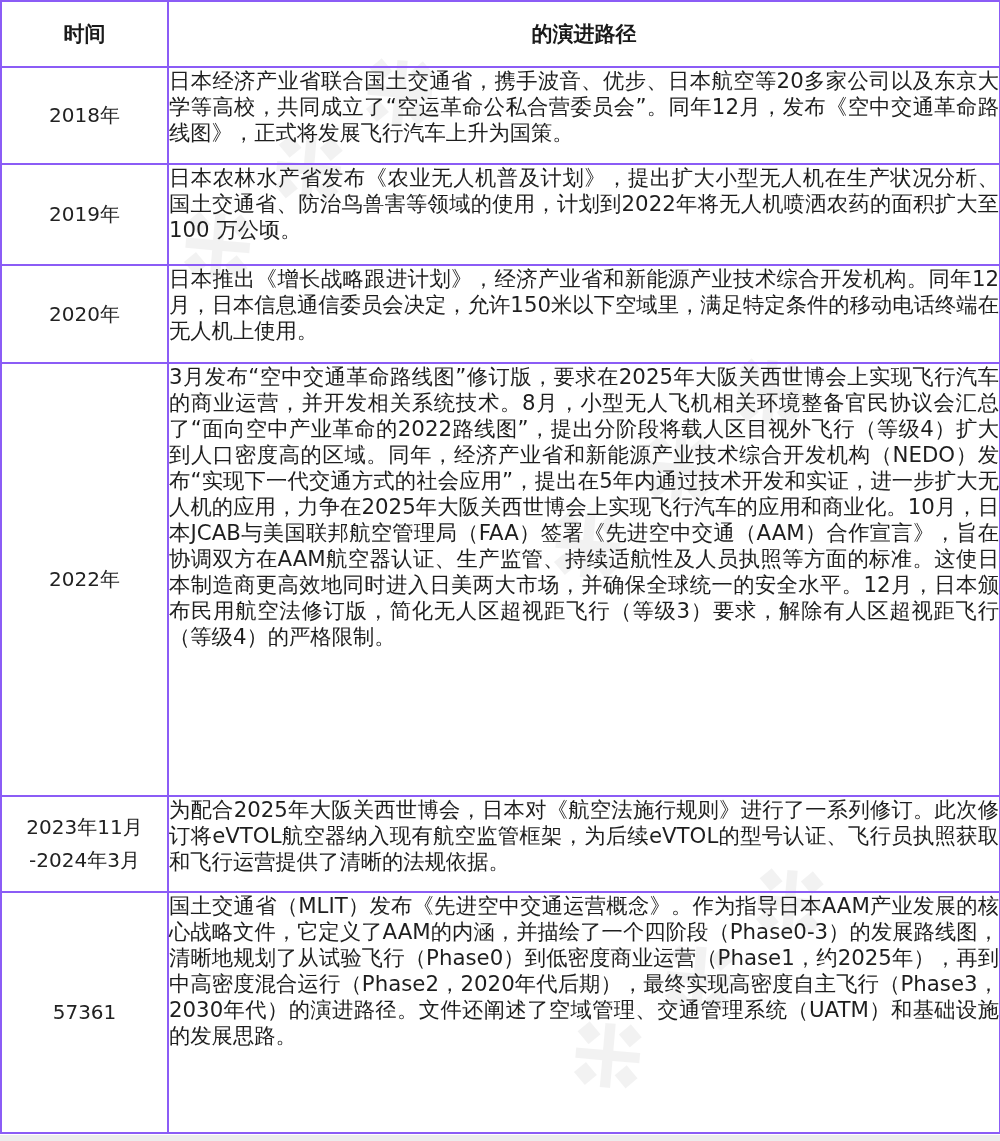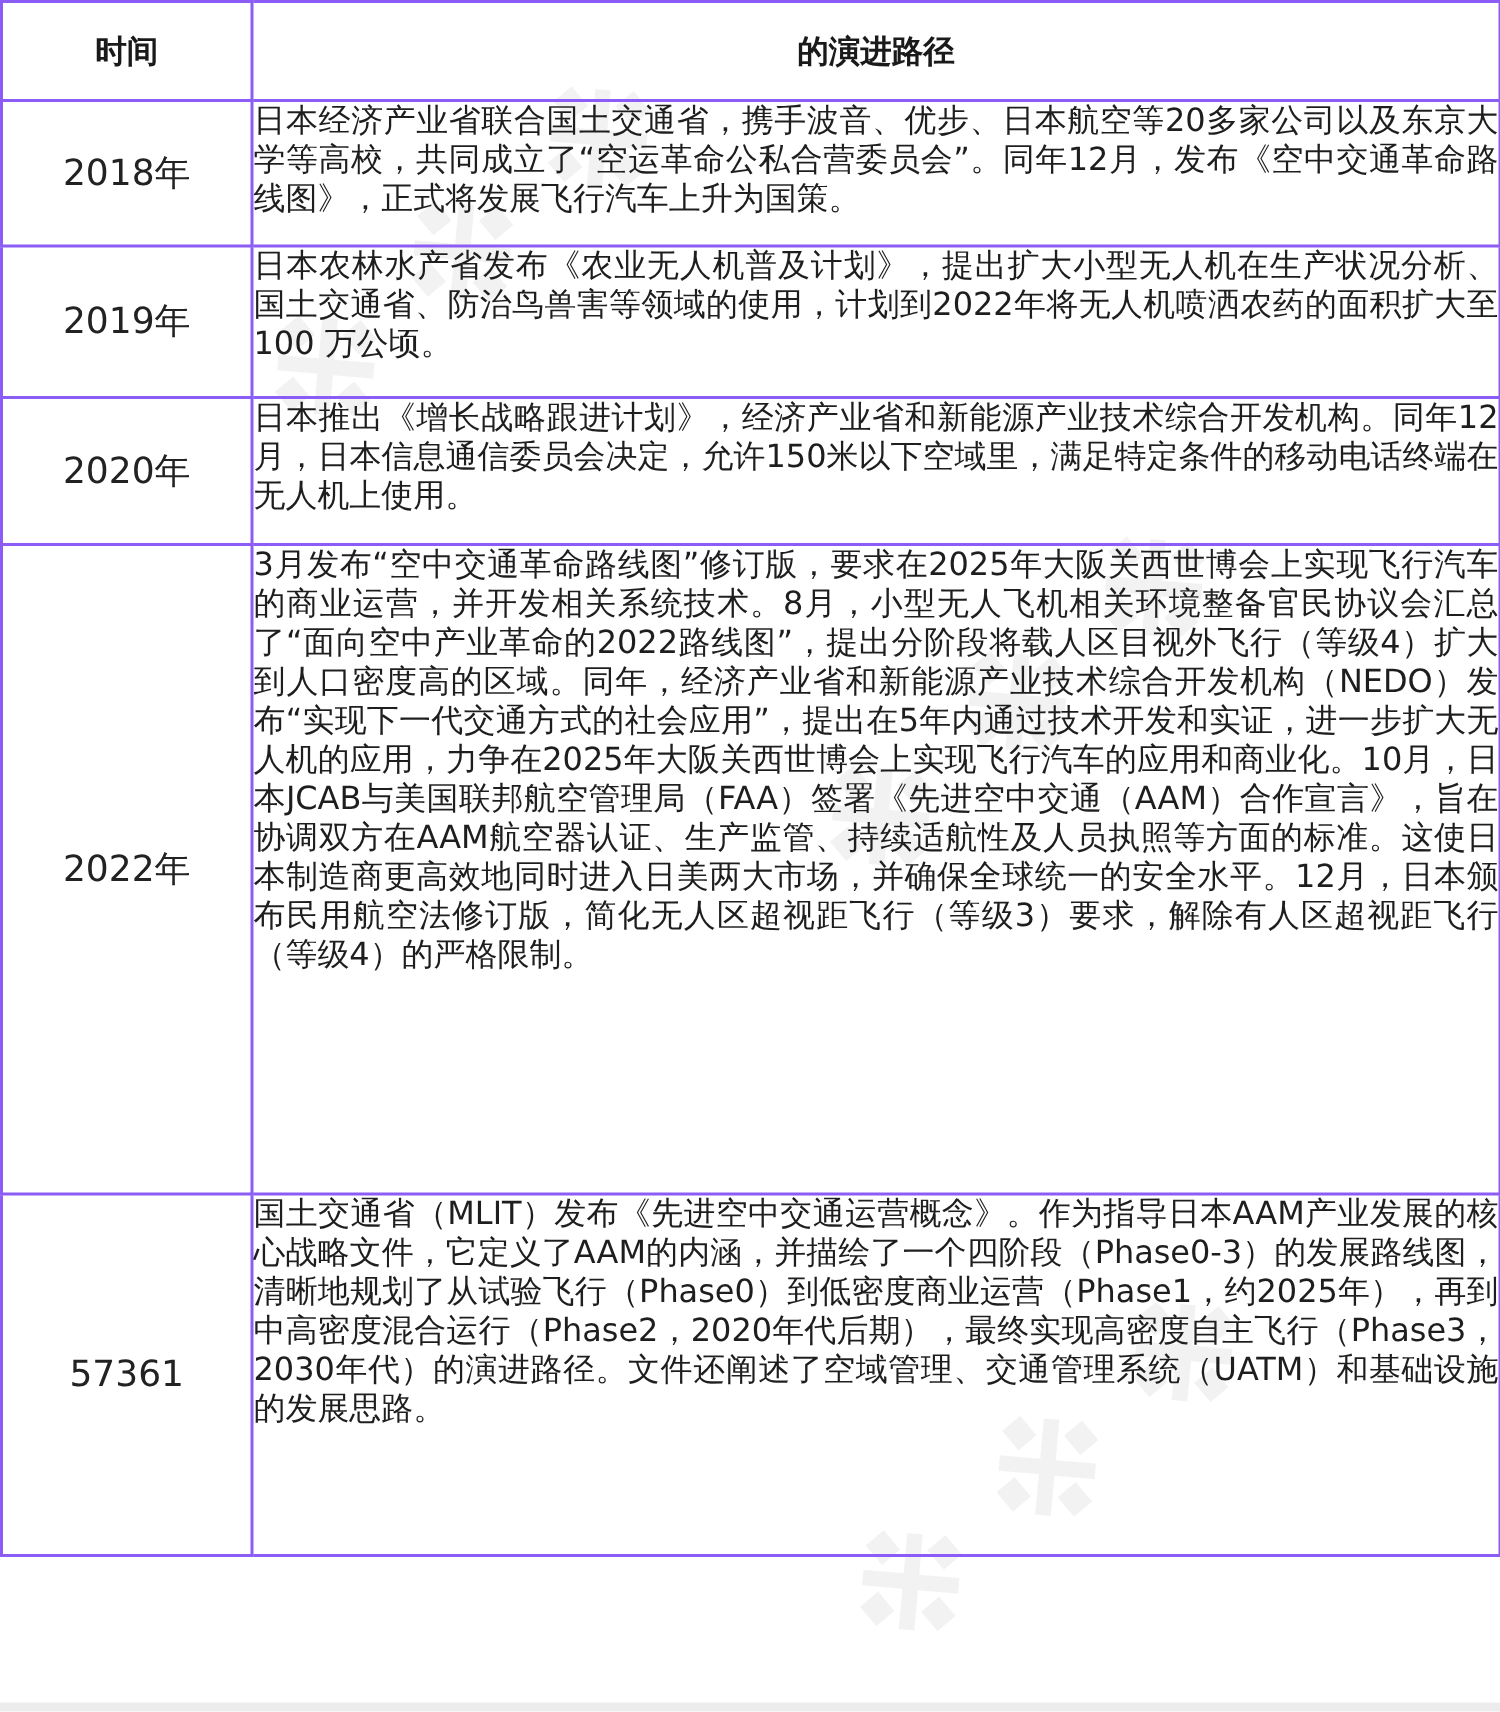--- a/index.html
+++ b/index.html
@@ -30,21 +30,21 @@
   th {
     height: 64px;
     font-weight: bold;
     font-size: 21px;
     text-align: center;
     vertical-align: middle;
   }
   td.time {
     text-align: center;
     vertical-align: middle;
-    font-size: 24px;
+    font-size: 20px;
     line-height: 33px;
     color: #222;
   }
   td.desc {
     vertical-align: top;
     font-size: 21.3px;
     line-height: 26px;
     padding: 0 4px 0 6px;
     text-align: justify;
     text-justify: inter-character;
@@ -90,19 +90,26 @@
         <td class="desc">日本农林水产省发布《农业无人机普及计划》，提出扩大小型无人机在生产状况分析、国土交通省、防治鸟兽害等领域的使用，计划到2022年将无人机喷洒农药的面积扩大至100 万公顷。</td>
       </tr>
       <tr style="height:98px;">
         <td class="time">2020年</td>
         <td class="desc">日本推出《增长战略跟进计划》，经济产业省和新能源产业技术综合开发机构。同年12月，日本信息通信委员会决定，允许150米以下空域里，满足特定条件的移动电话终端在无人机上使用。</td>
       </tr>
       <tr style="height:433px;">
         <td class="time">2022年</td>
         <td class="desc">3月发布“空中交通革命路线图”修订版，要求在2025年大阪关西世博会上实现飞行汽车的商业运营，并开发相关系统技术。8月，小型无人飞机相关环境整备官民协议会汇总了“面向空中产业革命的2022路线图”，提出分阶段将载人区目视外飞行（等级4）扩大到人口密度高的区域。同年，经济产业省和新能源产业技术综合开发机构（NEDO）发布“实现下一代交通方式的社会应用”，提出在5年内通过技术开发和实证，进一步扩大无人机的应用，力争在2025年大阪关西世博会上实现飞行汽车的应用和商业化。10月，日本JCAB与美国联邦航空管理局（FAA）签署《先进空中交通（AAM）合作宣言》，旨在协调双方在AAM航空器认证、生产监管、持续适航性及人员执照等方面的标准。这使日本制造商更高效地同时进入日美两大市场，并确保全球统一的安全水平。12月，日本颁布民用航空法修订版，简化无人区超视距飞行（等级3）要求，解除有人区超视距飞行（等级4）的严格限制。</td>
       </tr>
+      <tr style="height:96px;">
+        <td class="time">
+          <div>2023年11月</div>
+          <div>-2024年3月</div>
+        </td>
+        <td class="desc">为配合2025年大阪关西世博会，日本对《航空法施行规则》进行了一系列修订。此次修订将eVTOL航空器纳入现有航空监管框架，为后续eVTOL的型号认证、飞行员执照获取和飞行运营提供了清晰的法规依据。</td>
+      </tr>
       <tr style="height:241px;">
         <td class="time">57361</td>
         <td class="desc">国土交通省（MLIT）发布《先进空中交通运营概念》。作为指导日本AAM产业发展的核心战略文件，它定义了AAM的内涵，并描绘了一个四阶段（Phase0-3）的发展路线图，清晰地规划了从试验飞行（Phase0）到低密度商业运营（Phase1，约2025年），再到中高密度混合运行（Phase2，2020年代后期），最终实现高密度自主飞行（Phase3，2030年代）的演进路径。文件还阐述了空域管理、交通管理系统（UATM）和基础设施的发展思路。</td>
       </tr>
     </tbody>
   </table>
 </div>
 
 </body></html>

